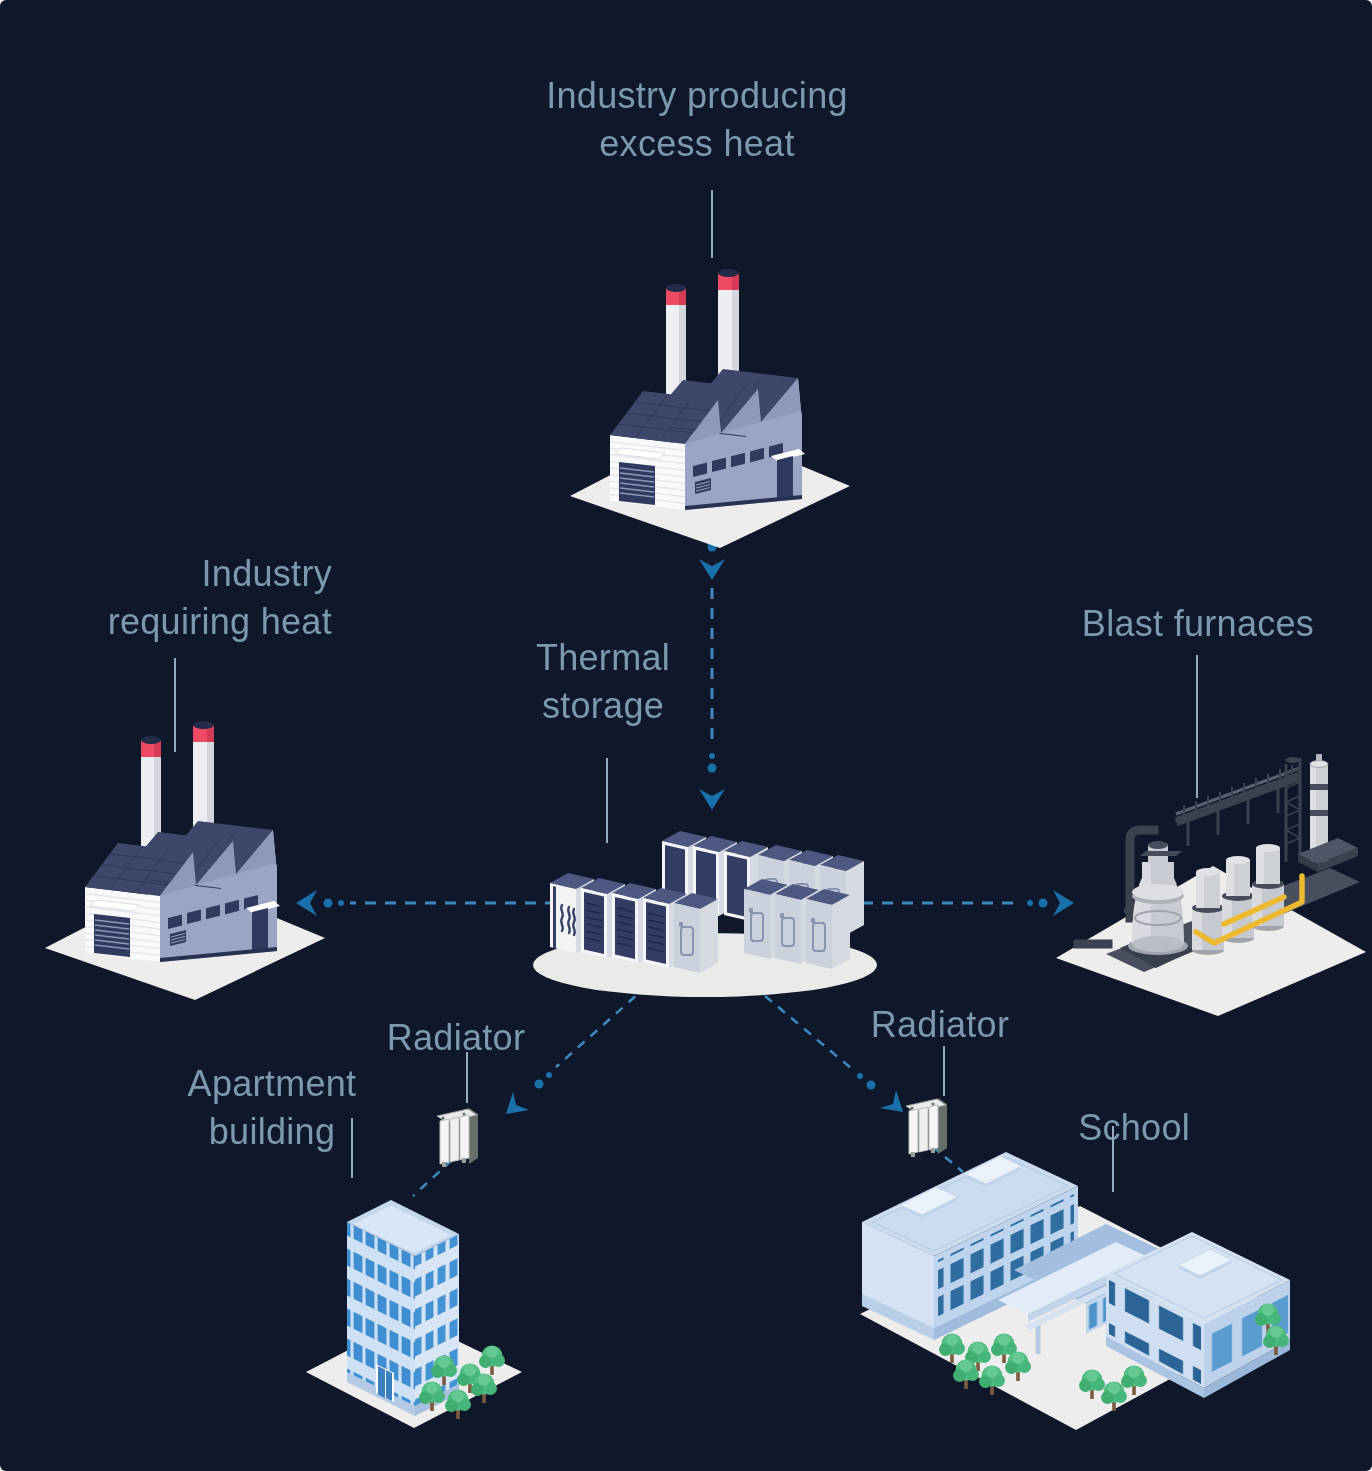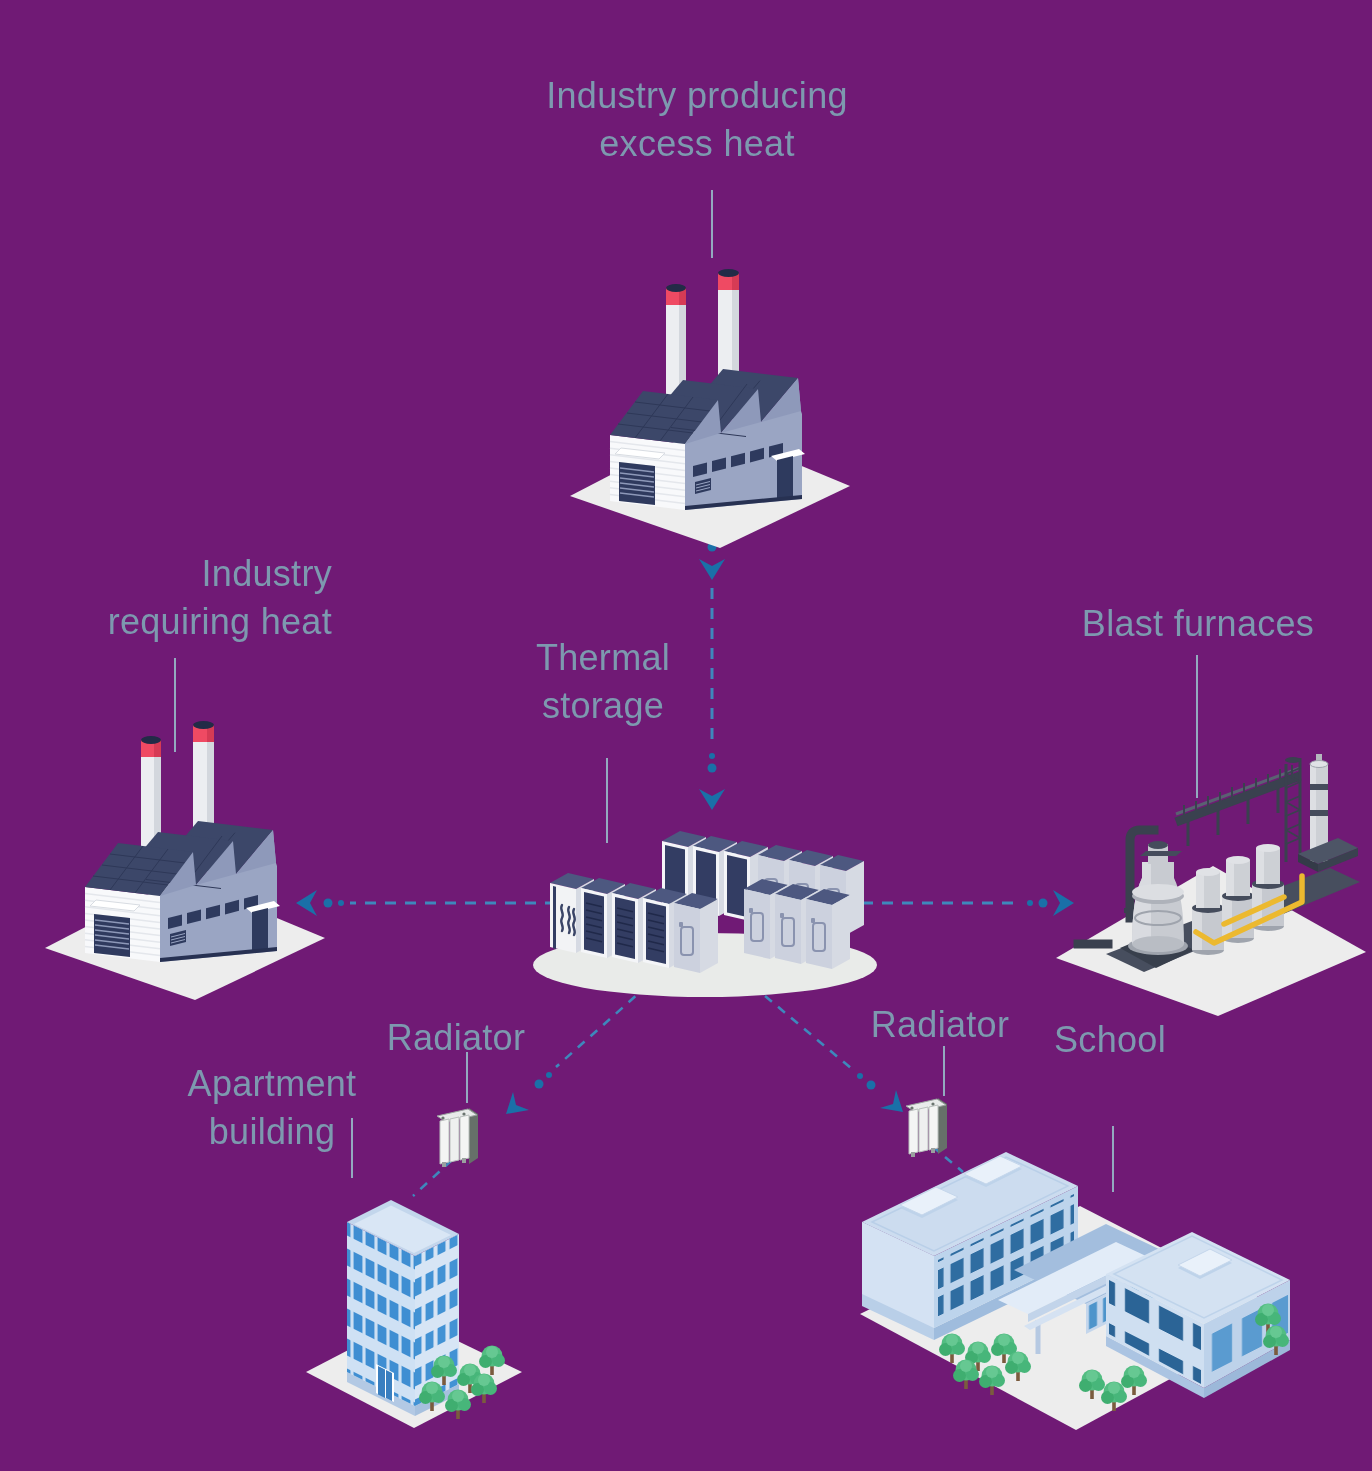--- a/index.html
+++ b/index.html
@@ -1,17 +1,17 @@
 <!DOCTYPE html>
 <html><head>
 <meta charset="utf-8">
 <style>
   html,body{margin:0;padding:0;background:#ffffff;}
-  #canvas{position:relative;width:1372px;height:1471px;background:#701a75;overflow:hidden;
-          font-family:"Liberation Sans",sans-serif;}
+  #canvas{position:relative;width:1372px;height:1471px;background:#0f172a;overflow:hidden;
+          font-family:"Liberation Sans",sans-serif;border-radius:6px;}
   .label{position:absolute;font-size:36px;line-height:1.32;color:#7d99af;text-align:center;
          white-space:pre-line;letter-spacing:.3px;}
   #svg-scene{position:absolute;left:0;top:0;}
   .leader{stroke:#93aabf;stroke-width:2;}
   .dash{stroke:#3e88bc;stroke-width:3;fill:none;stroke-dasharray:11 9;}
   .dash-thin{stroke:#3e88bc;stroke-width:2.6;fill:none;stroke-dasharray:9 8;}
   .ahead{fill:#1a70a8;}
   .adot{fill:#1a70a8;}
   .siding{stroke:#e4e7ec;stroke-width:1.5;}
   .louver{stroke:#20294a;stroke-width:1.4;}
@@ -26,21 +26,21 @@
 excess heat</div>
   <div class="label" style="left:12px;top:550px;width:320px;text-align:right;">Industry
 requiring heat</div>
   <div class="label" style="left:483px;top:634px;width:240px;">Thermal
 storage</div>
   <div class="label" style="left:1028px;top:600px;width:340px;">Blast furnaces</div>
   <div class="label" style="left:376px;top:1014px;width:160px;">Radiator</div>
   <div class="label" style="left:860px;top:1001px;width:160px;">Radiator</div>
   <div class="label" style="left:152px;top:1060px;width:240px;">Apartment
 building</div>
-  <div class="label" style="left:1030px;top:1016px;width:160px;">School</div>
+  <div class="label" style="left:1030px;top:1104px;width:160px;text-align:right;">School</div>
 
   <svg id="svg-scene" width="1372" height="1471" viewBox="0 0 1372 1471">
 
     <defs>
 
       <pattern id="winAL" patternUnits="userSpaceOnUse" width="12" height="30" patternTransform="skewY(26.565)">
         <rect x="1.5" y="3" width="9" height="17" fill="#3f8ed2"></rect>
       </pattern>
       <pattern id="winAR" patternUnits="userSpaceOnUse" width="12" height="30" patternTransform="skewY(-26.565)">
         <rect x="1.5" y="3" width="8" height="17" fill="#4292d4"></rect>

